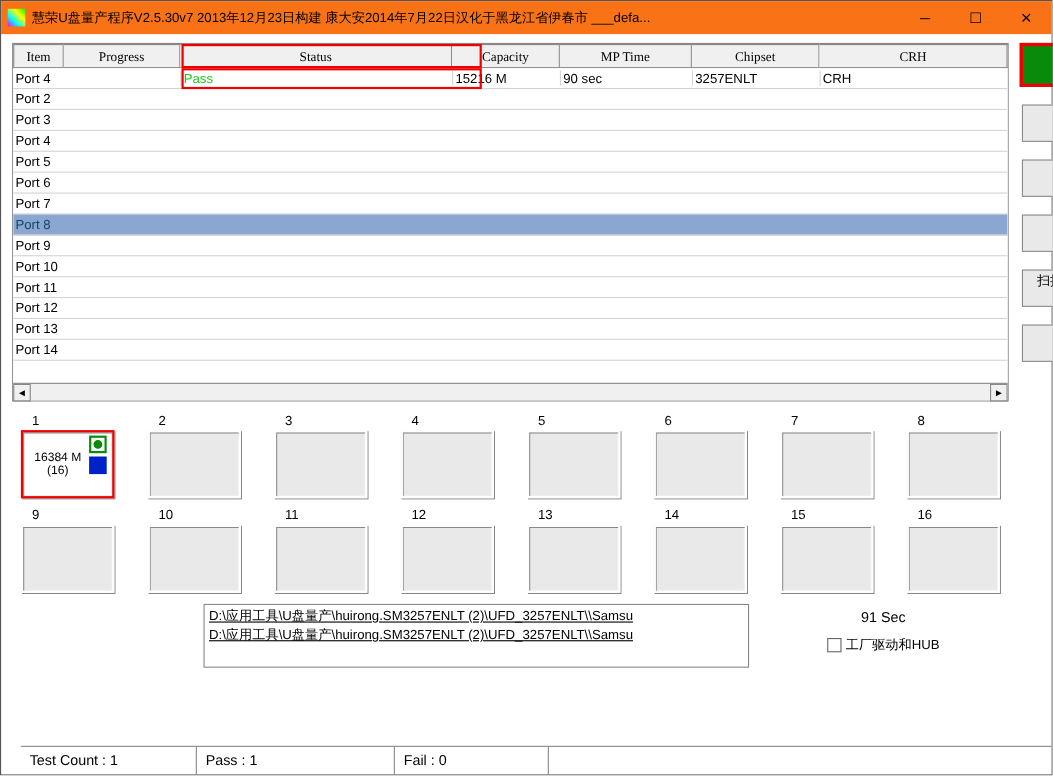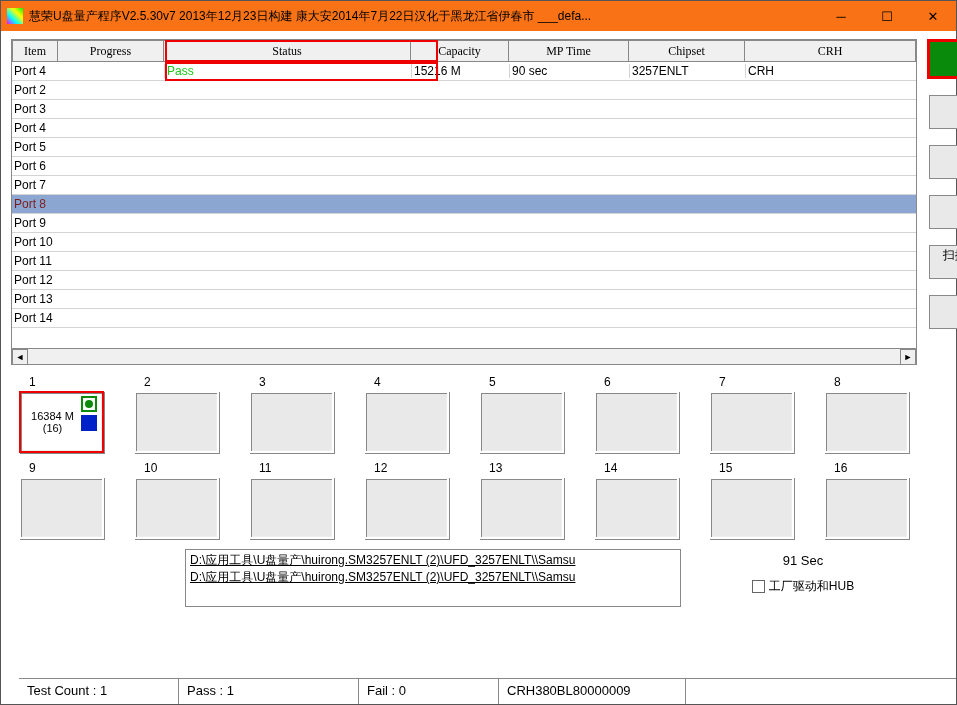--- a/index.html
+++ b/index.html
@@ -27,21 +27,21 @@
 .gh-prog { width: 106px; }
 .gh-stat { width: 247px; }
 .gh-cap  { width: 98px; }
 .gh-mp   { width: 120px; }
 .gh-chip { width: 116px; }
 .gh-crh  { flex: 1; }
 .head-red { position: absolute; left: 153px; top: 0; width: 273px; height: 22px; border: 2px solid #e00; pointer-events: none; }
 
 .gridbody { flex: 1; overflow: hidden; background: #fff; }
 .gridrow { display: flex; height: 19px; border-bottom: 1px solid #d4d4d4; font-size: 12px; align-items: center; }
-.gridrow.sel { background: #8aa6d1; color: #7f1d1d; }
+.gridrow.sel { background: #8aa6d1; color: #0c4a6e; }
 .gridrow .cell { padding-left: 2px; overflow: hidden; white-space: nowrap; }
 .c-item { width: 46px; }
 .c-prog { width: 106px; border-left:1px solid #d4d4d4; }
 .c-stat { width: 247px; border-left:1px solid #d4d4d4; }
 .c-cap  { width: 98px; border-left:1px solid #d4d4d4; }
 .c-mp   { width: 120px; border-left:1px solid #d4d4d4; }
 .c-chip { width: 116px; border-left:1px solid #d4d4d4; }
 .c-crh  { flex: 1; border-left:1px solid #d4d4d4; }
 .passtxt { color: #19c919; }
 .row-red { position: absolute; left: 153px; top: 22px; width: 273px; height: 19px; border: 2px solid #e00; pointer-events: none; }
@@ -350,17 +350,16 @@
       <div class="sidebtn" style="white-space:pre-line;">扫描USB设备
 (F5)</div>
       <div class="sidebtn">调试</div>
     </div>
   </div>
 
   <div class="statusbar">
     <div class="statcell sc1">Test Count : 1</div>
     <div class="statcell sc2">Pass : 1</div>
     <div class="statcell sc3">Fail : 0</div>
-    <div class="statcell sc4">CRH380BL80000009</div>
     <div class="statcell sc5"></div>
   </div>
 
 </div>
 
 </body></html>

